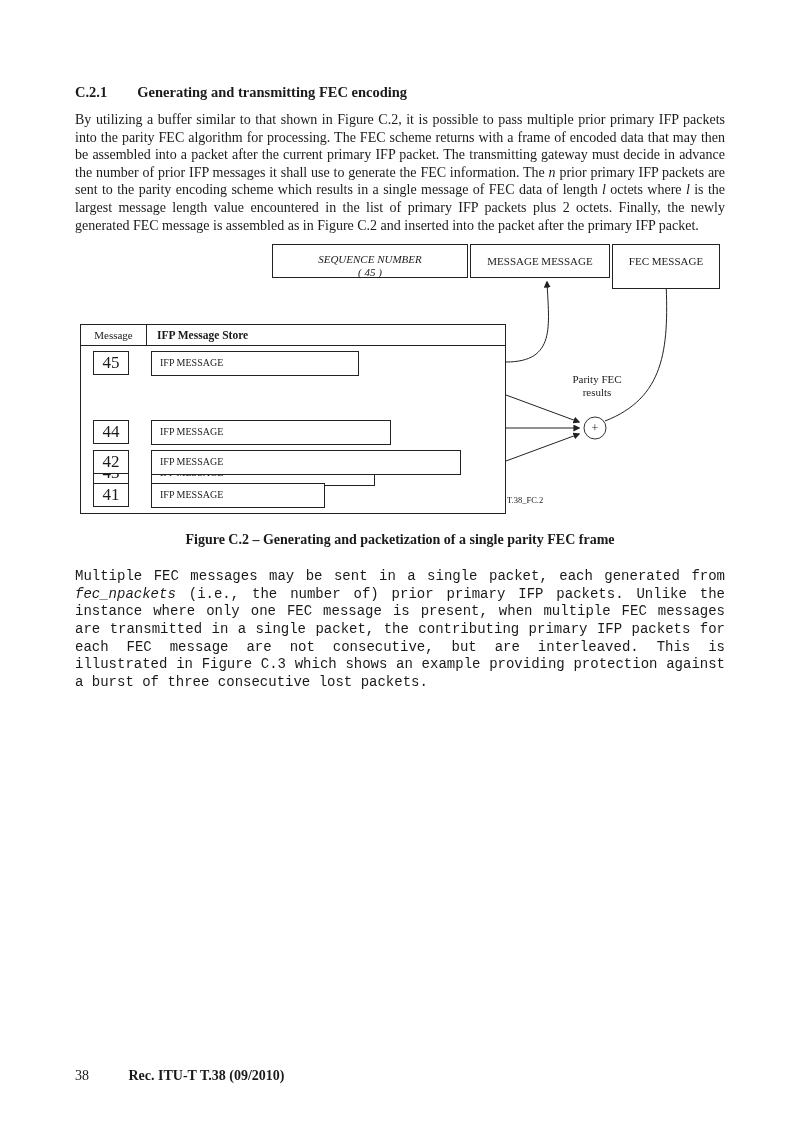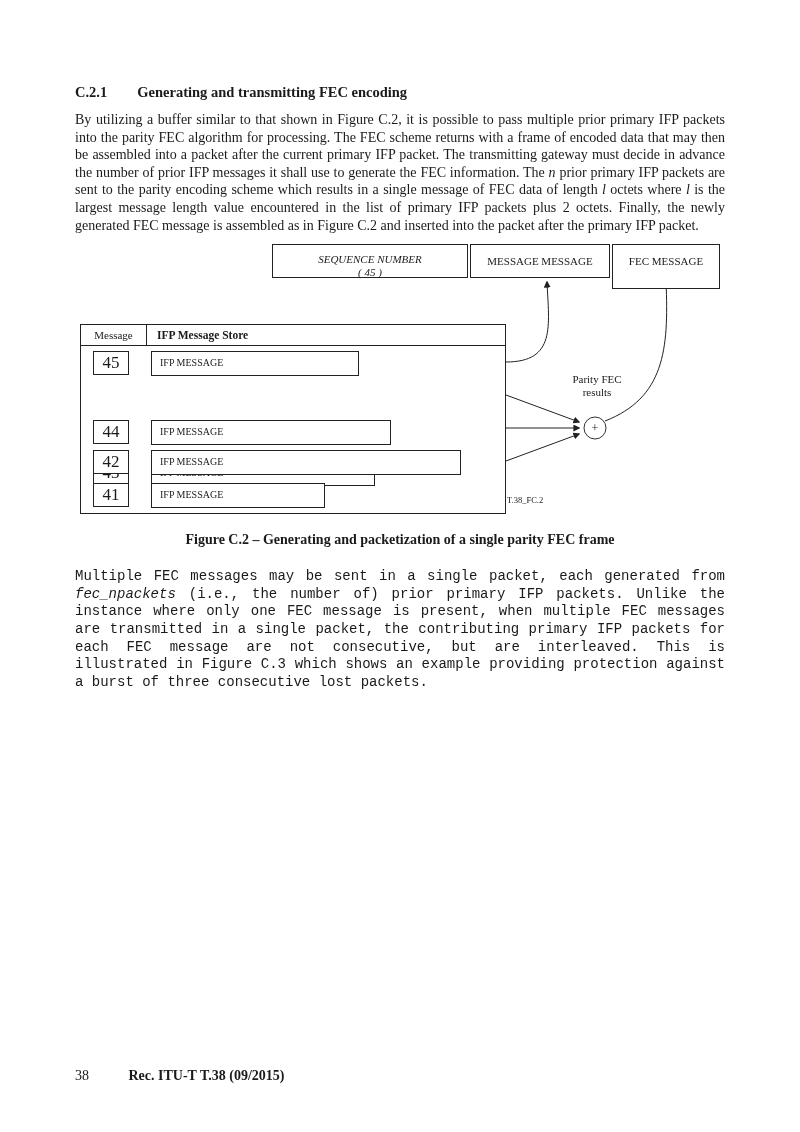--- a/index.html
+++ b/index.html
@@ -160,14 +160,14 @@
   </div>
 
   <div class="caption">Figure C.2 – Generating and packetization of a single parity FEC frame</div>
 
   <p class="body-text para2"><span>Multiple FEC messages may be sent in a single packet, each generated from </span><i>fec_npackets</i><span> (i.e., the number of) prior primary IFP packets. Unlike the instance where only one FEC message is present, when multiple FEC messages are transmitted in a single packet, the contributing primary IFP packets for each FEC message are not consecutive, but are interleaved. This is illustrated in Figure C.3 which shows an example providing protection against a burst of three consecutive lost packets.</span></p>
 
 </div>
 
 <div class="footer">
   <span class="pageno">38</span>
-  <span class="docref">Rec. ITU-T T.38 (09/2015)</span>
+  <span class="docref">Rec. ITU-T T.38 (09/2010)</span>
 </div>
 
 </body></html>

